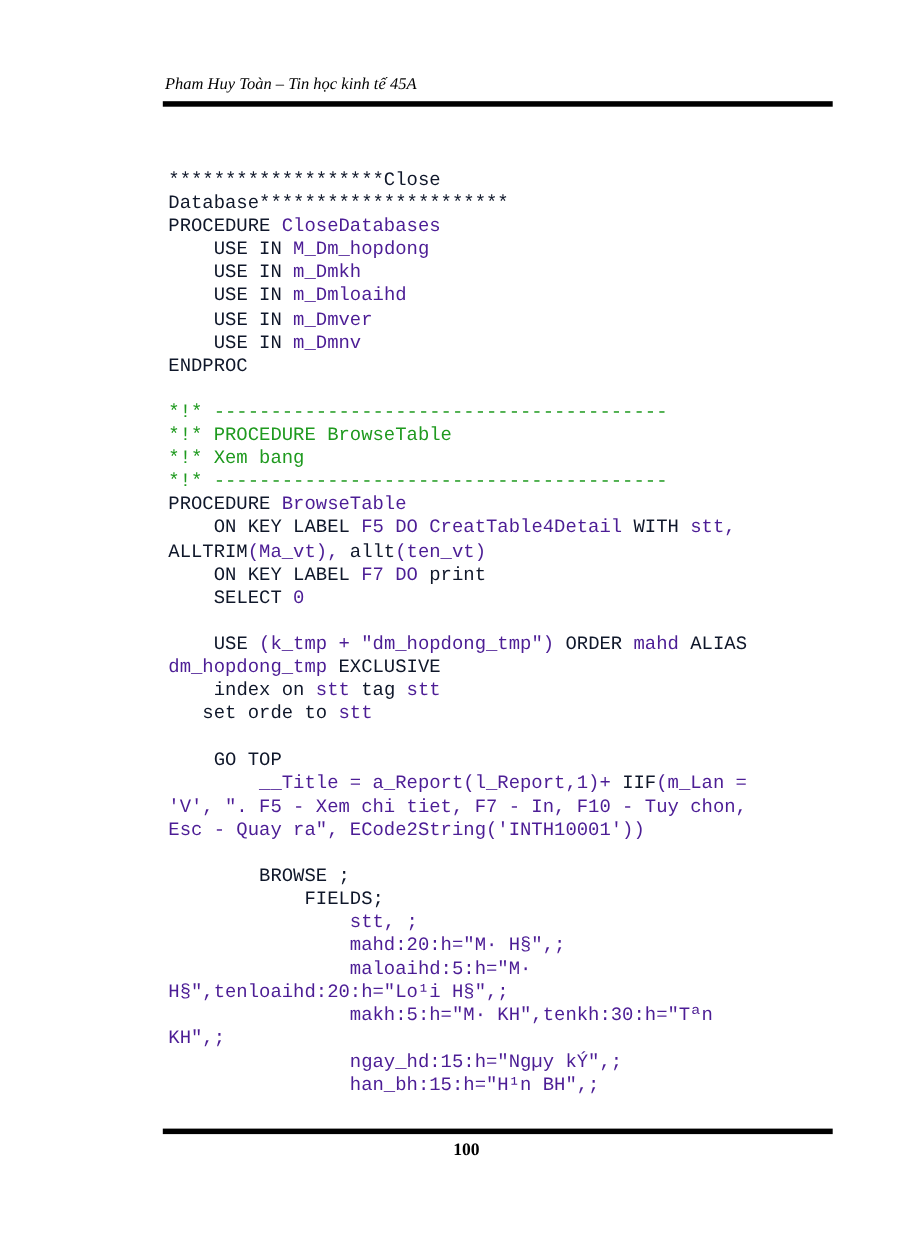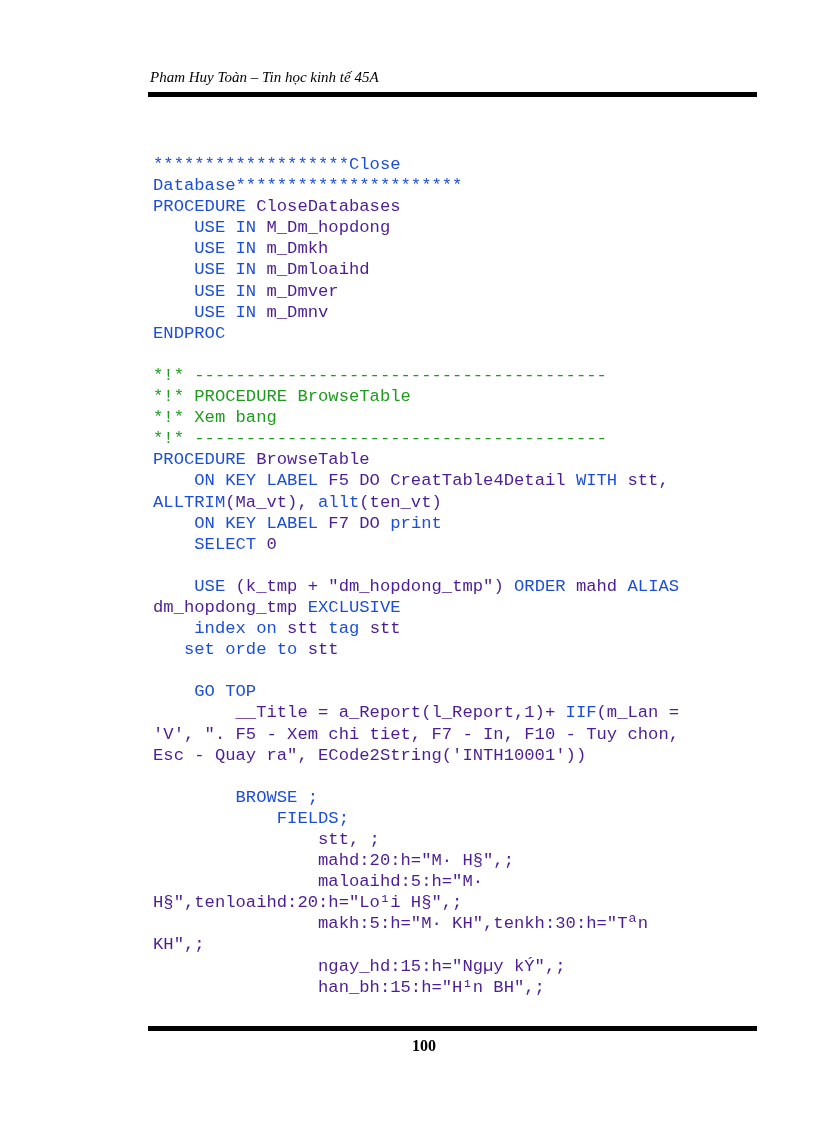--- a/index.html
+++ b/index.html
@@ -22,21 +22,21 @@
       font-family: "Liberation Serif", "DejaVu Serif", serif;
       font-weight: bold; font-size: 16px; color: #000;
     }
     .code {
       position: absolute; left: 137px; top: 154px; width: 610px;
       font-family: "Liberation Mono", "DejaVu Sans Mono", monospace;
       font-size: 17.2px; line-height: 21.1px; color: #111;
       white-space: pre;
     }
     .line { height: 21.1px; white-space: pre; }
-    .kw { color: #1d4ed8; }
+    .kw { color: #0f172a; }
     .cm { color: #1f9a1f; }
     .tx { color: #4c1d95; }
   </style>
 </head>
 <body>
 
 <div class="page">
   <div class="header-text">Pham Huy Toàn – Tin học kinh tế 45A</div>
   <div class="rule top"></div>
 

